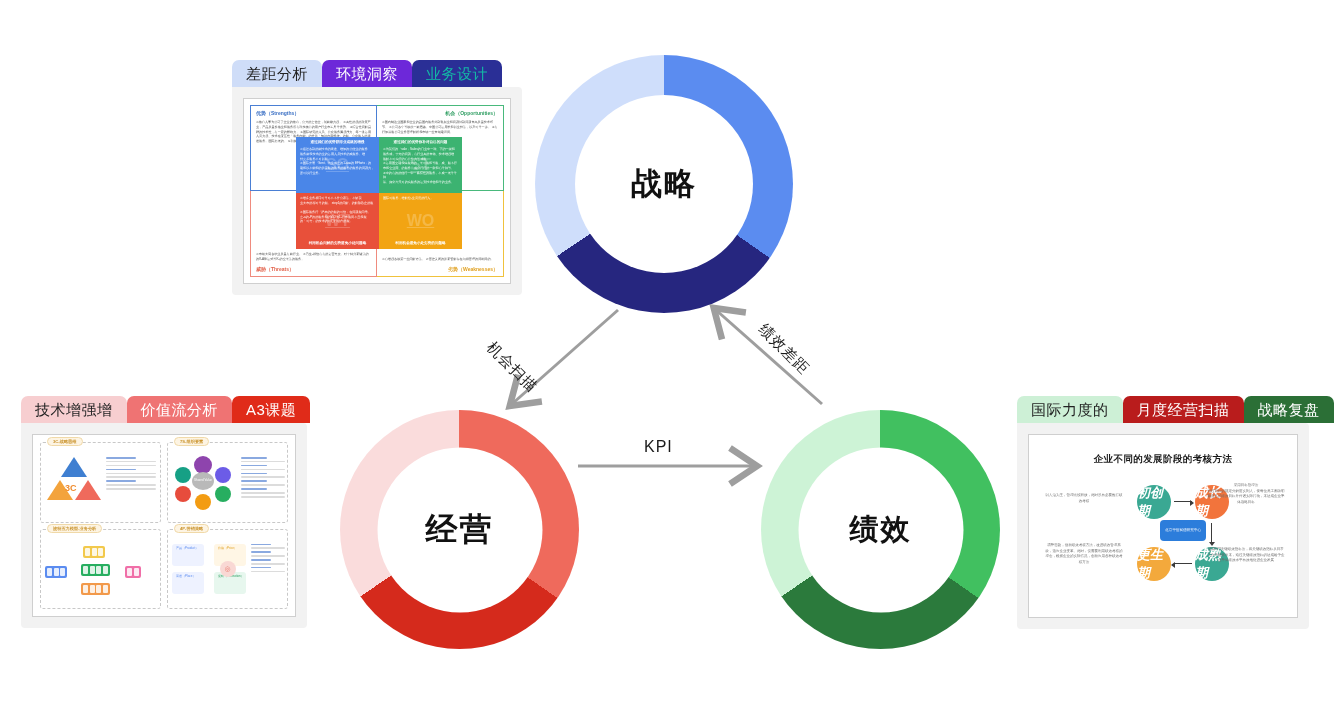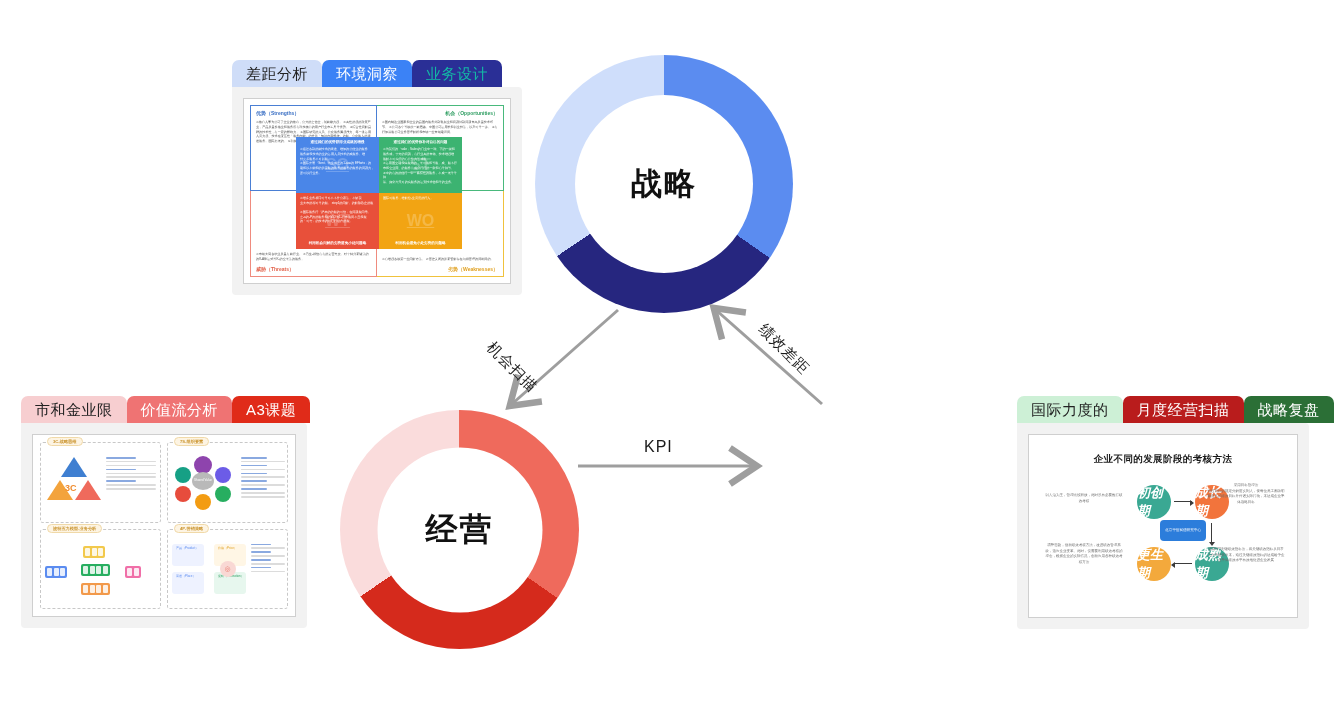--- a/index.html
+++ b/index.html
@@ -34,21 +34,21 @@
     border: 1px solid #cfcfcf;
     width: 100%; height: 100%;
     position: relative;
     overflow: hidden;
   }
 
   
   #panel-gap { left: 232px; top: 52px; margin-top: 8px; }
   #panel-gap .panel-body { width: 290px; height: 208px; }
   .tab-blue-1 { background: #cfddf8; color: #222; }
-  .tab-blue-2 { background: #3b82f6; color: #fff; }
+  .tab-blue-2 { background: #6d28d9; color: #fff; }
   .tab-blue-3 { background: #2a2f96; color: #14b8a6; }
 
   
   #panel-battle { left: 21px; top: 396px; }
   #panel-battle .panel-body { width: 286px; height: 205px; }
   .tab-red-1 { background: #f7ced0; color: #222; }
   .tab-red-2 { background: #ef7373; color: #fff; }
   .tab-red-3 { background: #e02b19; color: #fff; }
 
   
@@ -202,20 +202,25 @@
       <span>战略</span>
     </div>
   </div>
 
   <div class="donut" id="donut-ops" style="background: conic-gradient(#ef6a5c 0deg 125deg, #d52a1c 125deg 236deg, #fadcdc 236deg 360deg);">
     <div class="hole">
       <span>经营</span>
     </div>
   </div>
 
+  <div class="donut" id="donut-perf" style="background: conic-gradient(#41c060 0deg 125deg, #2b7a3c 125deg 236deg, #cdf3d6 236deg 360deg);">
+    <div class="hole">
+      <span>绩效</span>
+    </div>
+  </div>
 
   <div class="panel" id="panel-gap">
     <div class="tabrow">
       <div class="tab tab-blue-1">差距分析</div>
       <div class="tab tab-blue-2">环境洞察</div>
       <div class="tab tab-blue-3">业务设计</div>
     </div>
     <div class="panel-body">
       <div class="thumb">
         <div class="swot">
@@ -282,21 +287,21 @@
             <span class="sc-ft">利用机会避免小处劣势的问题略</span>
             <span class="ghost">WO</span>
           </div>
         </div>
       </div>
     </div>
   </div>
 
   <div class="panel" id="panel-battle">
     <div class="tabrow">
-      <div class="tab tab-red-1">市和金业限</div>
+      <div class="tab tab-red-1">技术增强增</div>
       <div class="tab tab-red-2">价值流分析</div>
       <div class="tab tab-red-3">A3课题</div>
     </div>
     <div class="panel-body">
       <div class="thumb">
         <div class="board4">
 
           <div class="bq">
             <div class="bq-title">3C-战略思维</div>
             <div class="tri-wrap">

